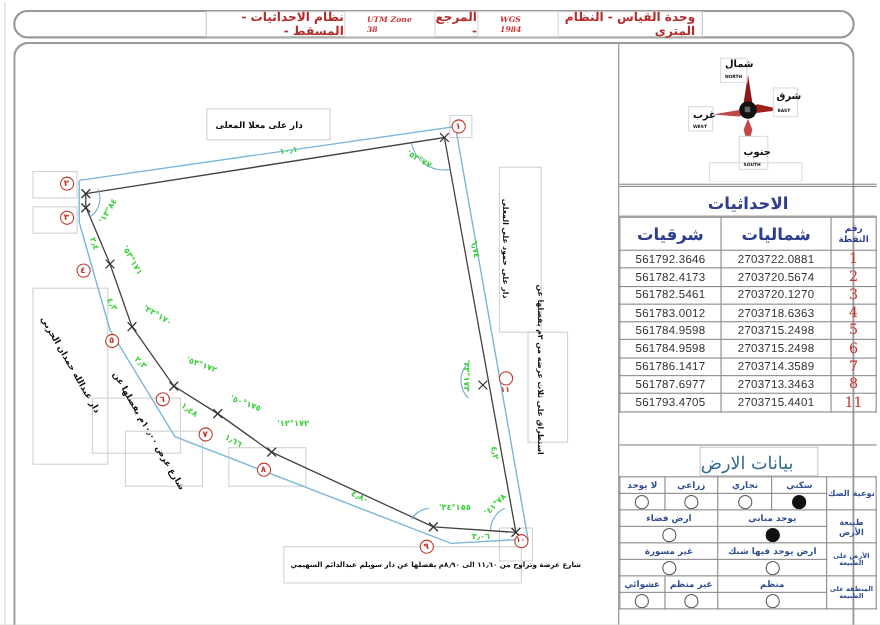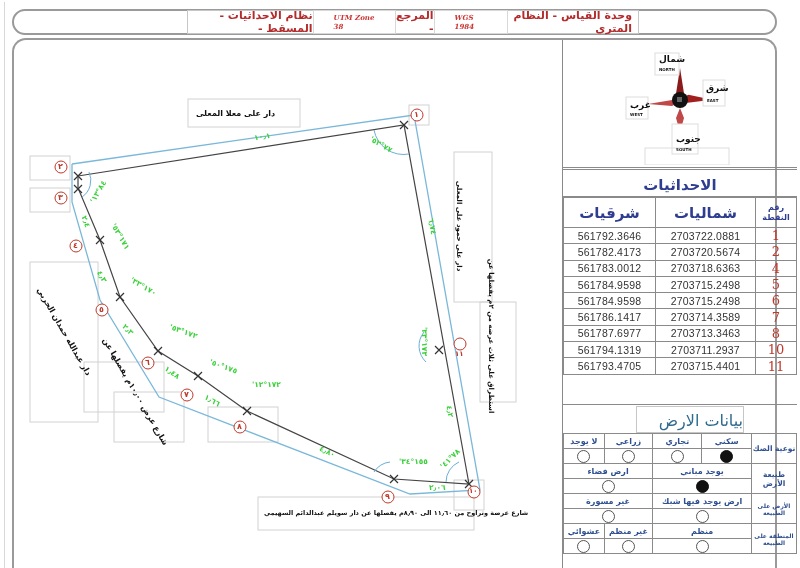--- a/index.html
+++ b/index.html
@@ -11,21 +11,21 @@
   .main-frame { position: absolute; left: 12px; top: 38px; width: 765px; height: 535px; border: 2px solid #9a9a9a; border-radius: 14px 14px 0 0; border-bottom: none; }
   .right-panel { position: absolute; left: 562px; top: 40px; width: 235px; height: 528px; border-left: 1px solid #8a8a8a; }
   .compass-area { position: absolute; left: 562px; top: 40px; width: 235px; height: 125px; }
   .coords-title { position: absolute; left: 563px; top: 167px; width: 234px; height: 30px; border-top: 3px double #8a8a8a; border-bottom: 1px solid #8a8a8a; text-align: center; font-size: 15px; font-weight: bold; color: #2e3d8f; line-height: 30px; direction: rtl; }
   table.coords { position: absolute; left: 563px; top: 197px; width: 234px; border-collapse: collapse; font-size: 10.5px; color: #333; }
   table.coords td, table.coords th { border: 1px solid #8a8a8a; text-align: center; height: 16.3px; padding: 0; }
   table.coords th { height: 30px; font-size: 15px; color: #2e3d8f; font-weight: bold; }
   table.coords th.small { font-size: 8px; line-height: 10px; }
   table.coords td.num { color: #c0392b; font-family: "DejaVu Serif", serif; font-size: 13px; }
   table.coords td.val { font-family: "Liberation Sans", sans-serif; letter-spacing: 0.2px; margin-left: 31px; }
-  .land-title { position: absolute; left: 636px; top: 406px; width: 108px; height: 27px; border: 1px solid #c6c6c6; text-align: right; font-size: 16px; color: #2e6b8f; line-height: 27px; direction: rtl; }
+  .land-title { position: absolute; left: 636px; top: 406px; width: 108px; height: 27px; border: 1px solid #c6c6c6; text-align: left; font-size: 16px; color: #2e6b8f; line-height: 27px; direction: rtl; }
   .land-box { position: absolute; left: 563px; top: 404px; width: 234px; height: 164px; border-top: 1px solid #8a8a8a; }
   table.land { position: absolute; left: 563px; top: 433px; width: 234px; border-collapse: collapse; font-size: 8px; font-weight: bold; color: #2e4f8f; direction: rtl; }
   table.land td { border: 1px solid #8a8a8a; text-align: center; height: 15px; padding: 0; }
   table.land td.rowlabel { width: 45px; font-size: 7.5px; }
   .radio { display: inline-block; width: 13px; height: 13px; border: 1px solid #555; border-radius: 50%; vertical-align: middle; background: #fff; }
   .radio.on { background: #111; border-color: #111; }
   .plan { position: absolute; left: 14px; top: 42px; width: 546px; height: 526px; }
   .lbl { position: absolute; font-size: 7.5px; font-weight: bold; color: #111; white-space: nowrap; direction: rtl; }
 </style>
 </head>
@@ -81,20 +81,25 @@
         <td class="val">561792.3646</td>
         <td class="val">2703722.0881</td>
         <td class="num">1</td>
       </tr>
   <tr>
         <td class="val">561782.4173</td>
         <td class="val">2703720.5674</td>
         <td class="num">2</td>
       </tr>
   <tr>
+        <td class="val">561782.5461</td>
+        <td class="val">2703720.1270</td>
+        <td class="num">3</td>
+      </tr>
+  <tr>
         <td class="val">561783.0012</td>
         <td class="val">2703718.6363</td>
         <td class="num">4</td>
       </tr>
   <tr>
         <td class="val">561784.9598</td>
         <td class="val">2703715.2498</td>
         <td class="num">5</td>
       </tr>
   <tr>
@@ -104,25 +109,20 @@
       </tr>
   <tr>
         <td class="val">561786.1417</td>
         <td class="val">2703714.3589</td>
         <td class="num">7</td>
       </tr>
   <tr>
         <td class="val">561787.6977</td>
         <td class="val">2703713.3463</td>
         <td class="num">8</td>
-      </tr>
-  <tr>
-        <td class="val">561794.1319</td>
-        <td class="val">2703711.2937</td>
-        <td class="num">10</td>
       </tr>
   <tr>
         <td class="val">561793.4705</td>
         <td class="val">2703715.4401</td>
         <td class="num">11</td>
       </tr>
 </tbody>
   </table>
 
 <div class="land-box"></div>

